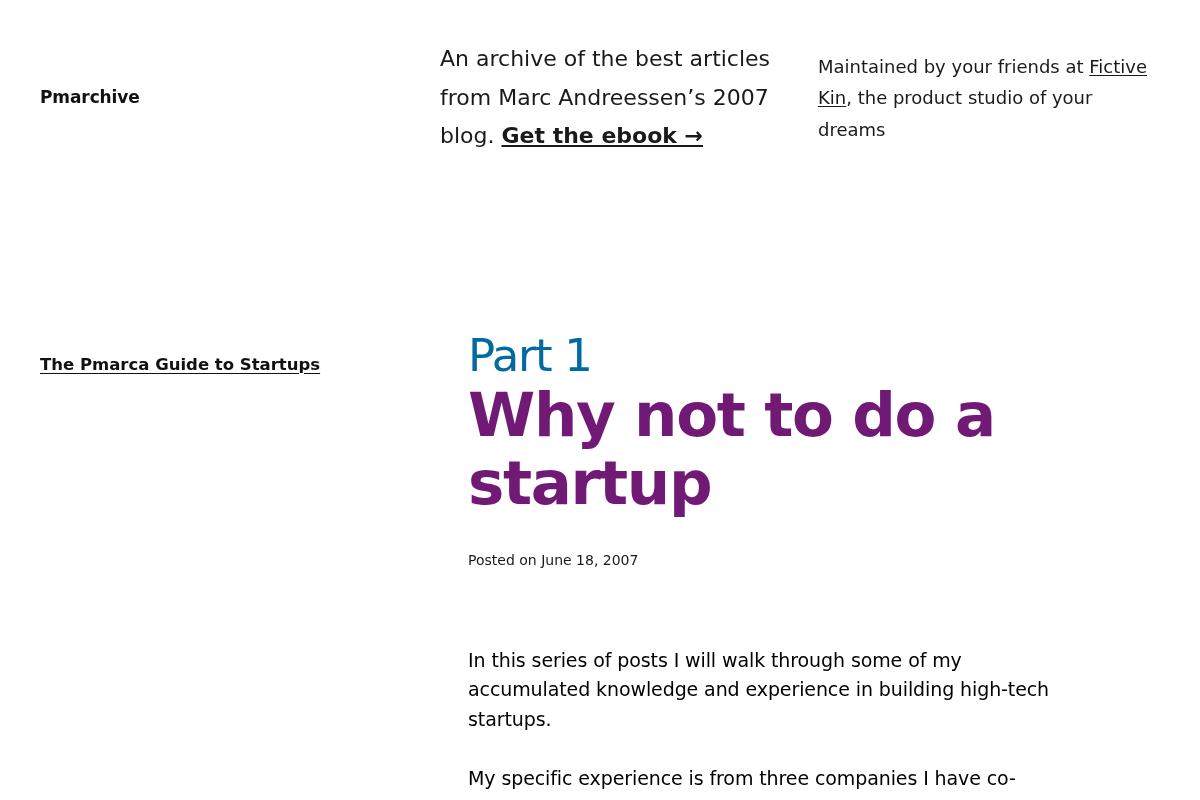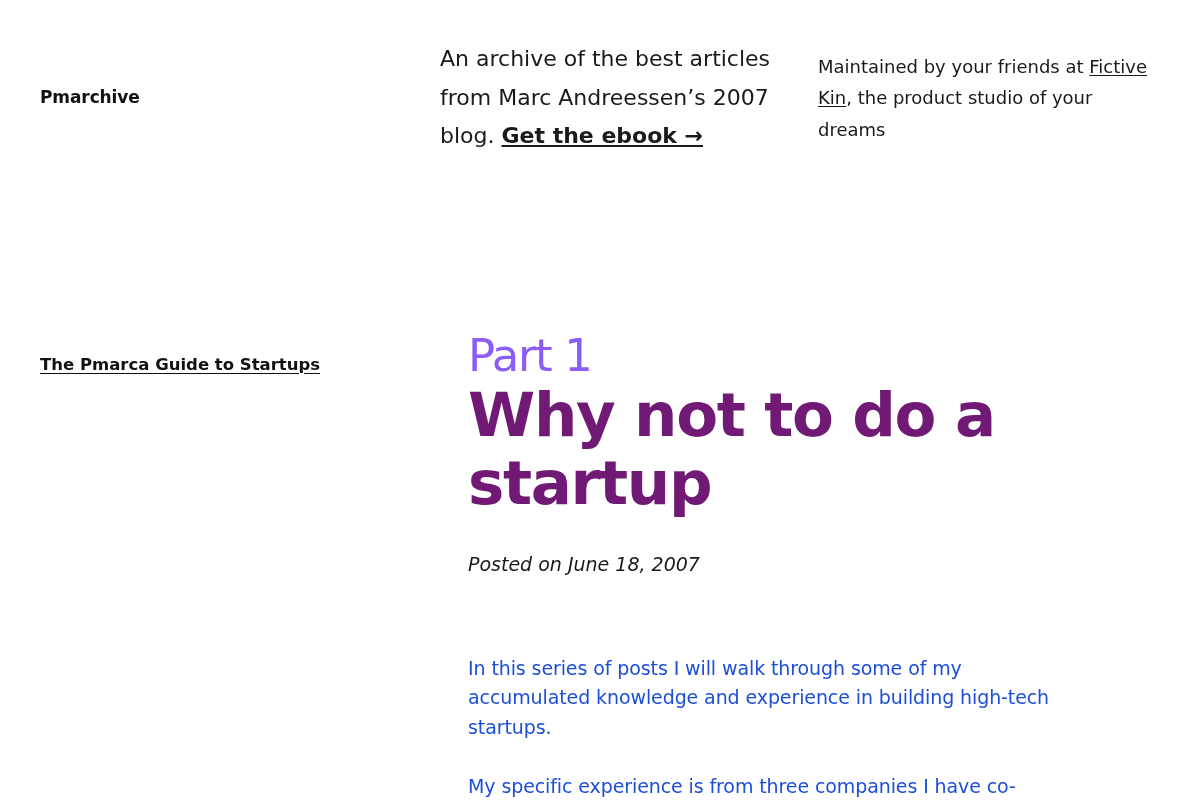--- a/index.html
+++ b/index.html
@@ -105,47 +105,46 @@
   }
 
   .article {
     flex: 1 1 auto;
     max-width: 600px;
   }
   .part-label {
     font-size: 45px;
     font-weight: 400;
     letter-spacing: -1.4px;
-    color: #8b5cf6;
+    color: #0369a1;
     line-height: 1.12;
     margin: 0;
   }
   .article-title {
     font-size: 61px;
     font-weight: 700;
     letter-spacing: -1.4px;
     color: #701a75;
     line-height: 1.12;
     margin: 0;
   }
   .posted-on {
     margin-top: 31px;
-    font-size: 19px;
+    font-size: 14px;
     color: #1a1a1a;
     line-height: 1.6;
-    font-style: italic;
   }
   .article-body {
     margin-top: 75px;
   }
   .article-body p {
     margin: 0 0 30px 0;
     font-size: 19px;
     line-height: 1.55;
-    color: #1d4ed8;
+    color: #000000;
     letter-spacing: -0.1px;
   }
 </style>
 </head>
 <body>
 
 <div class="site-header">
 
   <div class="brand-col">
     <a class="brand" href="#">Pmarchive</a>

